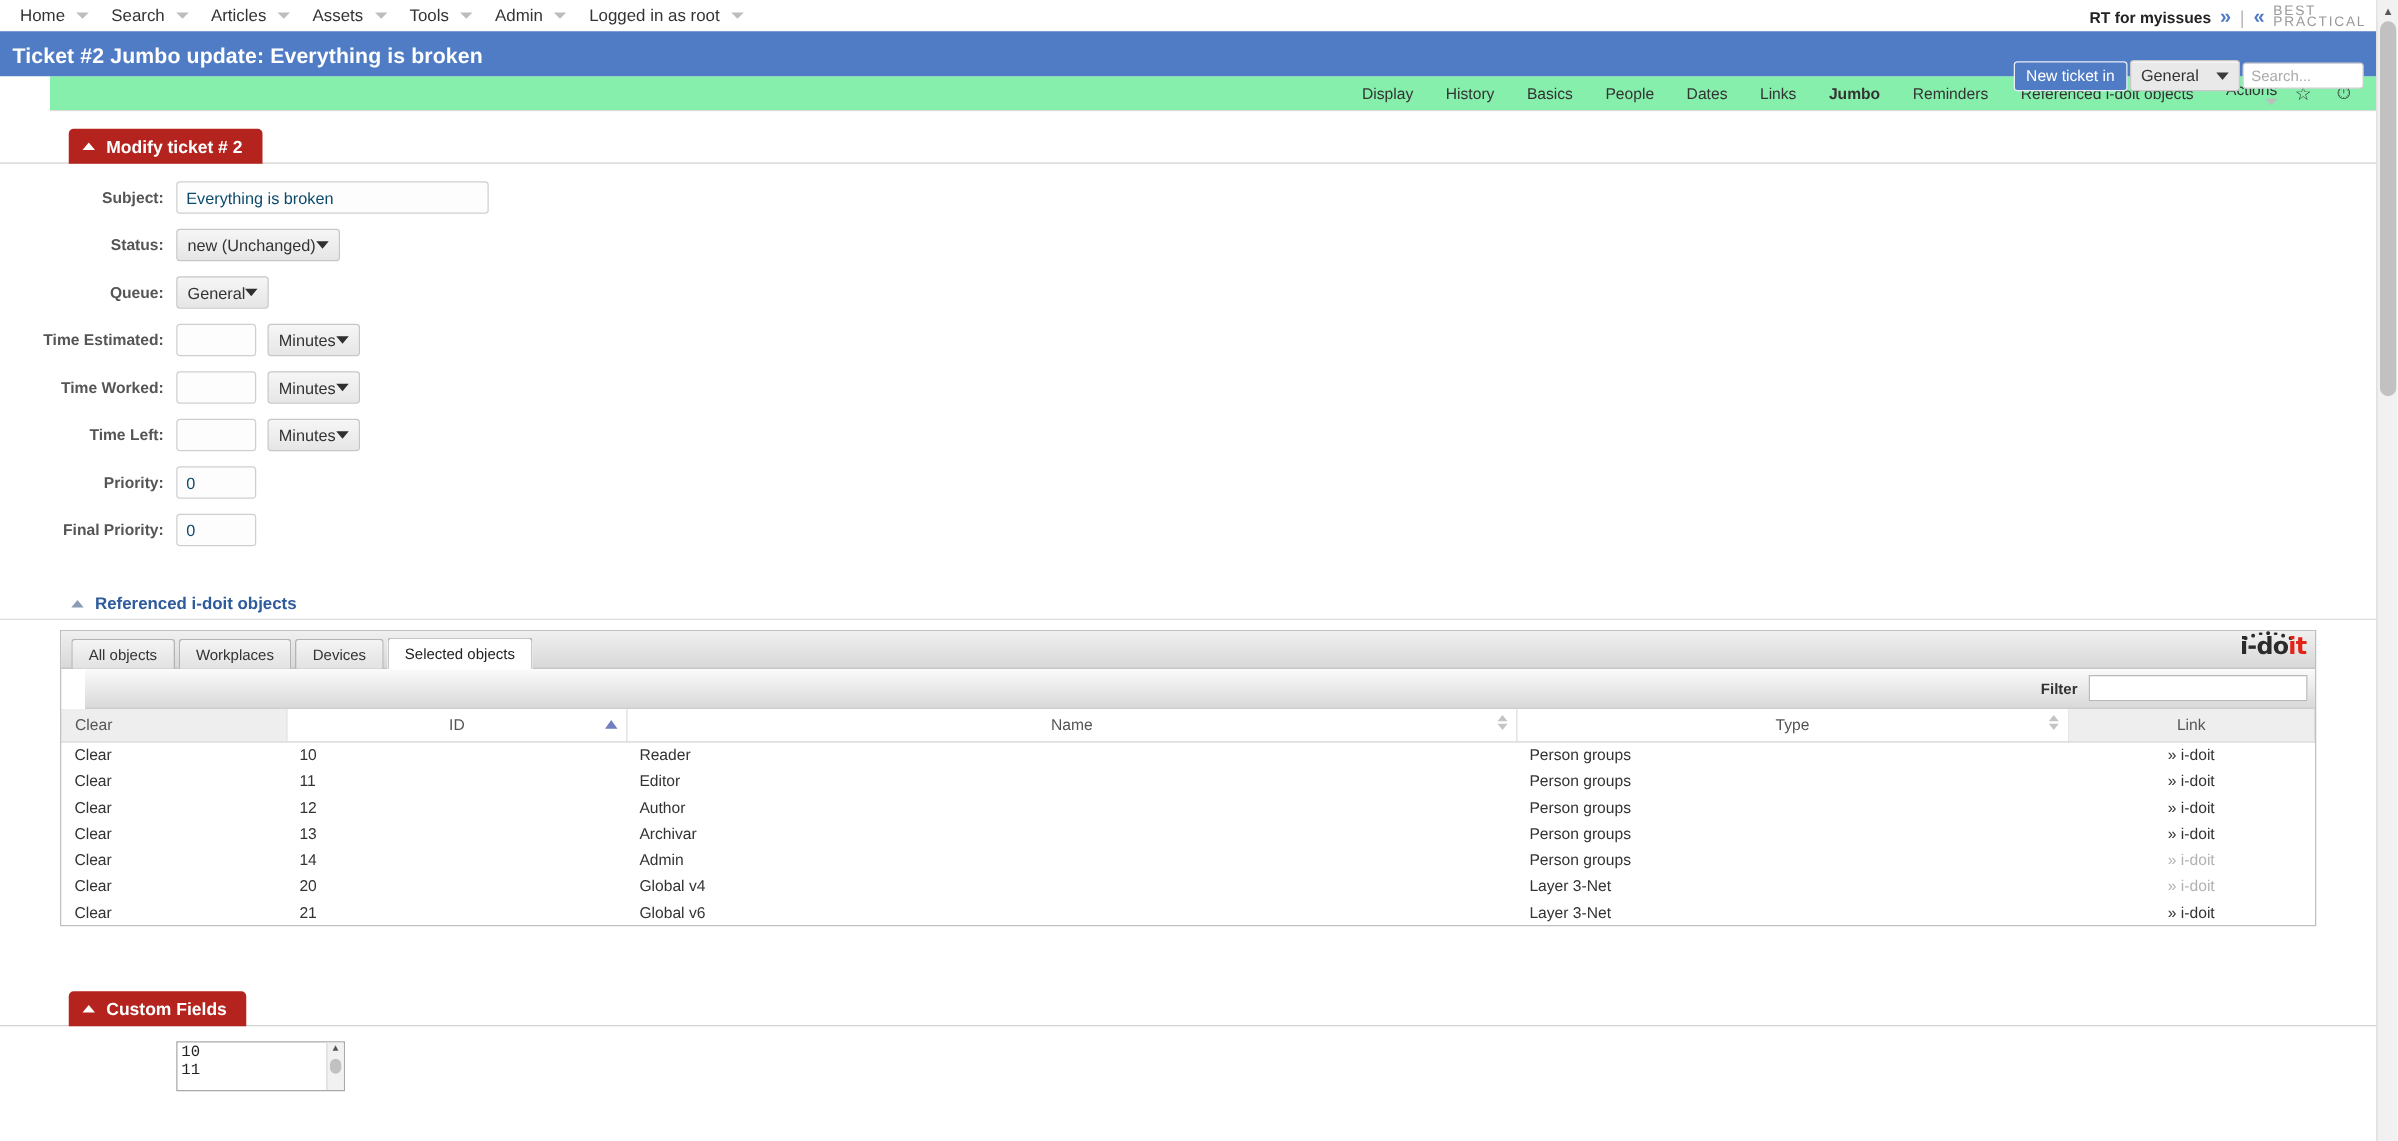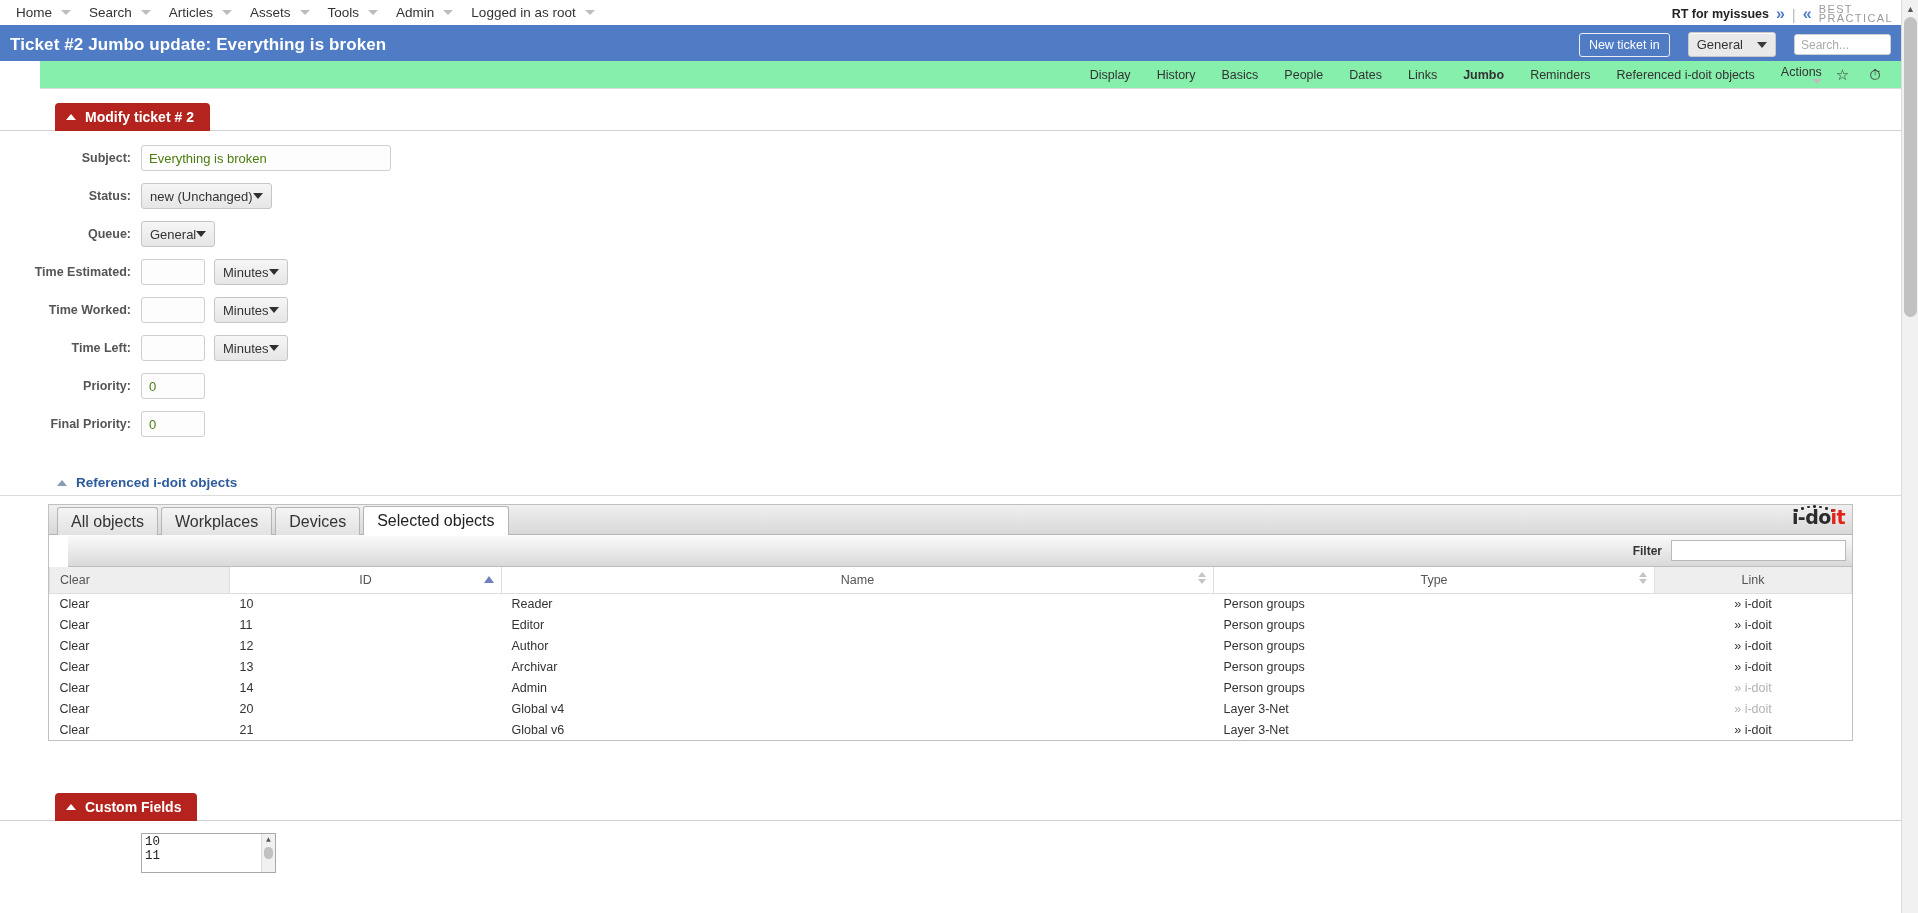--- a/index.html
+++ b/index.html
@@ -68,22 +68,22 @@
   
   .titlebar {
     height:33px; background:#4f7cc4; color:#fff;
     display:flex; align-items:center; position:relative;
     padding-left:10px;
   }
   .titlebar h1 {
     margin:0; font-size:17px; font-weight:bold; letter-spacing:0.1px;
   }
   .titlebar-right {
-    position:absolute; right:10px; top:0; height:33px;
-    display:flex; align-items:center; gap:18px;
+    position:absolute; right:10px; top:16px; height:33px;
+    display:flex; align-items:center; gap:2px;
   }
   .btn-newticket {
     background:#4f7cc4; color:#fff; border:1px solid #e8edf6;
     border-radius:3px; font-size:12.5px; padding:4px 9px;
     cursor:pointer; white-space:nowrap;
   }
   .sel-queue {
     background:#e9e9e9; color:#333; border:1px solid #c9c9c9;
     border-radius:3px; font-size:13px; padding:4px 8px;
     display:flex; align-items:center; gap:14px; cursor:pointer;
@@ -148,21 +148,21 @@
 
   
   .form { padding:14px 0 12px 0; }
   .frow { display:flex; align-items:center; margin-bottom:12px; }
   .flabel {
     width:141px; text-align:right; padding-right:10px;
     font-size:12.5px; font-weight:bold; color:#555;
   }
   .ftext {
     border:1px solid #cfcfcf; border-radius:3px; background:#fdfdfd;
-    height:26px; font-size:13px; color:#4d7c0f; padding:2px 7px;
+    height:26px; font-size:13px; color:#0c4a6e; padding:2px 7px;
     display:flex; align-items:center;
   }
   .ftext.w-subject { width:250px; }
   .ftext.w-small { width:64px; }
   .fsel {
     background:linear-gradient(#f6f6f6,#e6e6e6); border:1px solid #c6c6c6;
     border-radius:3px; height:26px; font-size:13px; color:#333;
     padding:2px 8px; display:inline-flex; align-items:center; 
     cursor:pointer;
   }
@@ -174,21 +174,21 @@
     margin:8px 48px 0 48px; border:1px solid #c0c0c0; background:#fff;
     position:relative;
   }
   .tabstrip {
     background:linear-gradient(#f0f0f0,#d8d8d8);
     border-bottom:1px solid #b4b4b4;
     height:30px; display:flex; align-items:flex-end; padding-left:8px;
     position:relative;
   }
   .tab {
-    font-size:16px; color:#333; background:linear-gradient(#f4f4f4,#e2e2e2);
+    font-size:12px; color:#333; background:linear-gradient(#f4f4f4,#e2e2e2);
     border:1px solid #b4b4b4; border-bottom:none;
     padding:5px 13px 4px 13px; margin-right:3px;
     border-radius:3px 3px 0 0; cursor:pointer; position:relative; top:1px;text-align:center;
   }
   .tab.active {
     background:#fff; color:#222; border-color:#b4b4b4; top:1px;
     padding-bottom:5px; box-shadow:0 1px 0 #fff;
   }
   .idoit-logo {
     position:absolute; right:7px; top:3px;

